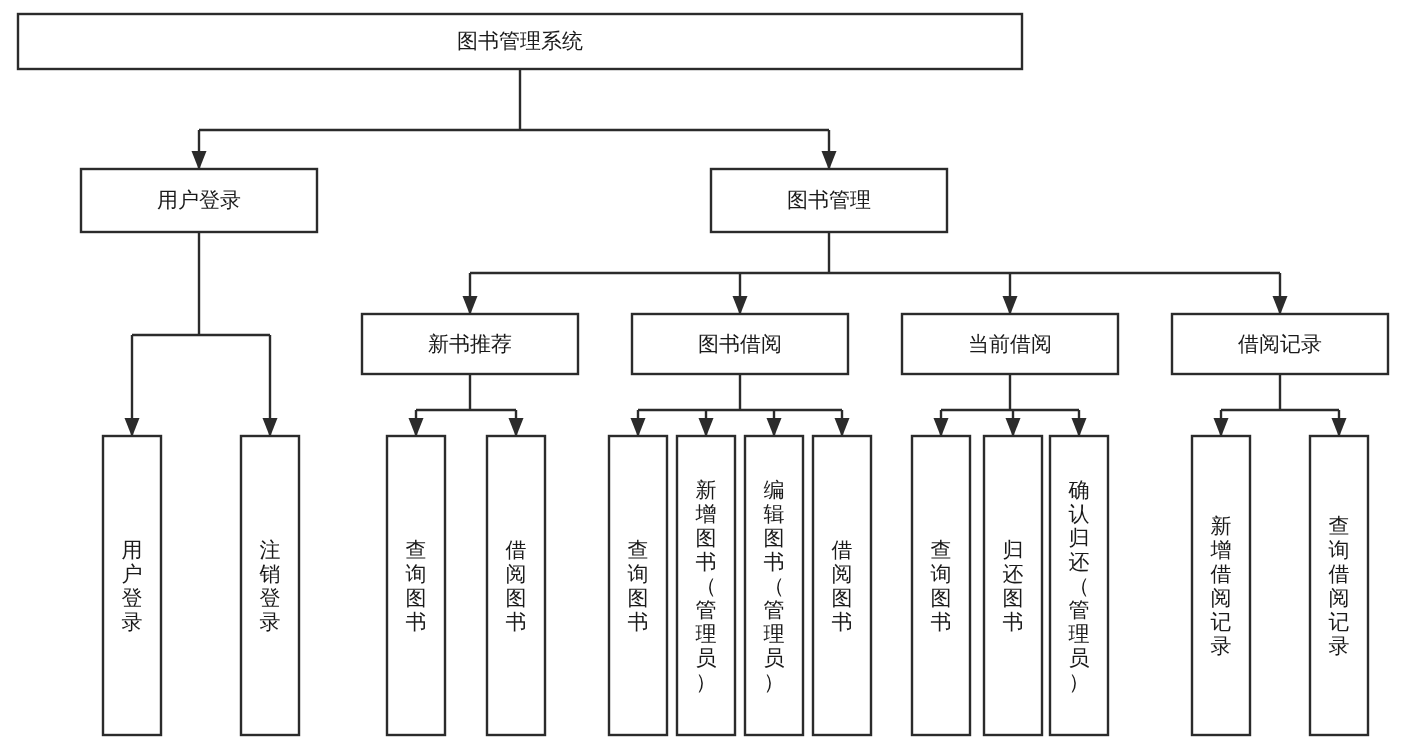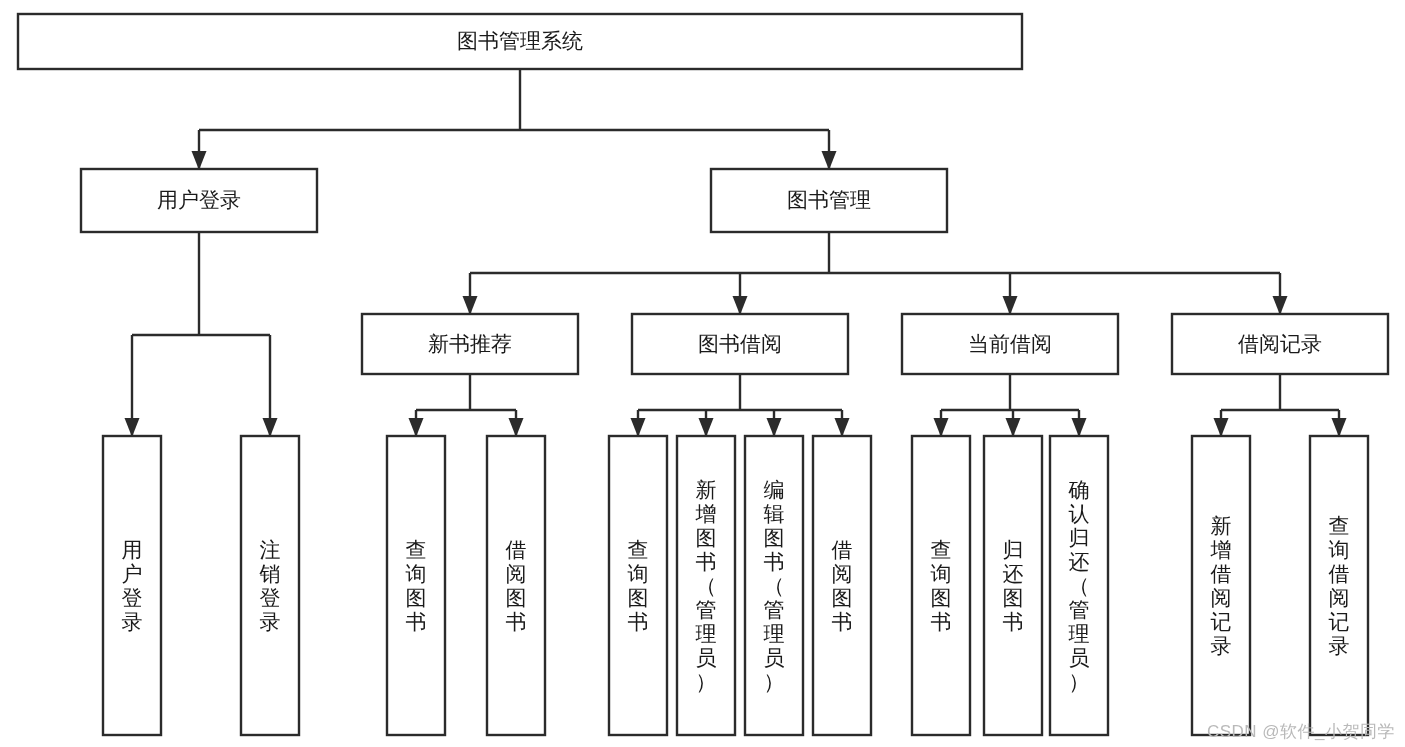--- a/index.html
+++ b/index.html
@@ -202,14 +202,13 @@
         <g>
           <rect x="1192" y="436" width="58" height="299" class="node-box"></rect>
           <text x="1221" class="node-label-v"><tspan x="1221" y="532.5">新</tspan><tspan x="1221" y="556.5">增</tspan><tspan x="1221" y="580.5">借</tspan><tspan x="1221" y="604.5">阅</tspan><tspan x="1221" y="628.5">记</tspan><tspan x="1221" y="652.5">录</tspan></text>
         </g>
         <g>
           <rect x="1310" y="436" width="58" height="299" class="node-box"></rect>
           <text x="1339" class="node-label-v"><tspan x="1339" y="532.5">查</tspan><tspan x="1339" y="556.5">询</tspan><tspan x="1339" y="580.5">借</tspan><tspan x="1339" y="604.5">阅</tspan><tspan x="1339" y="628.5">记</tspan><tspan x="1339" y="652.5">录</tspan></text>
         </g>
       </g>
   </svg>
-  <div class="watermark">CSDN @软件_小贺同学</div>
 </div>
 
 </body></html>

